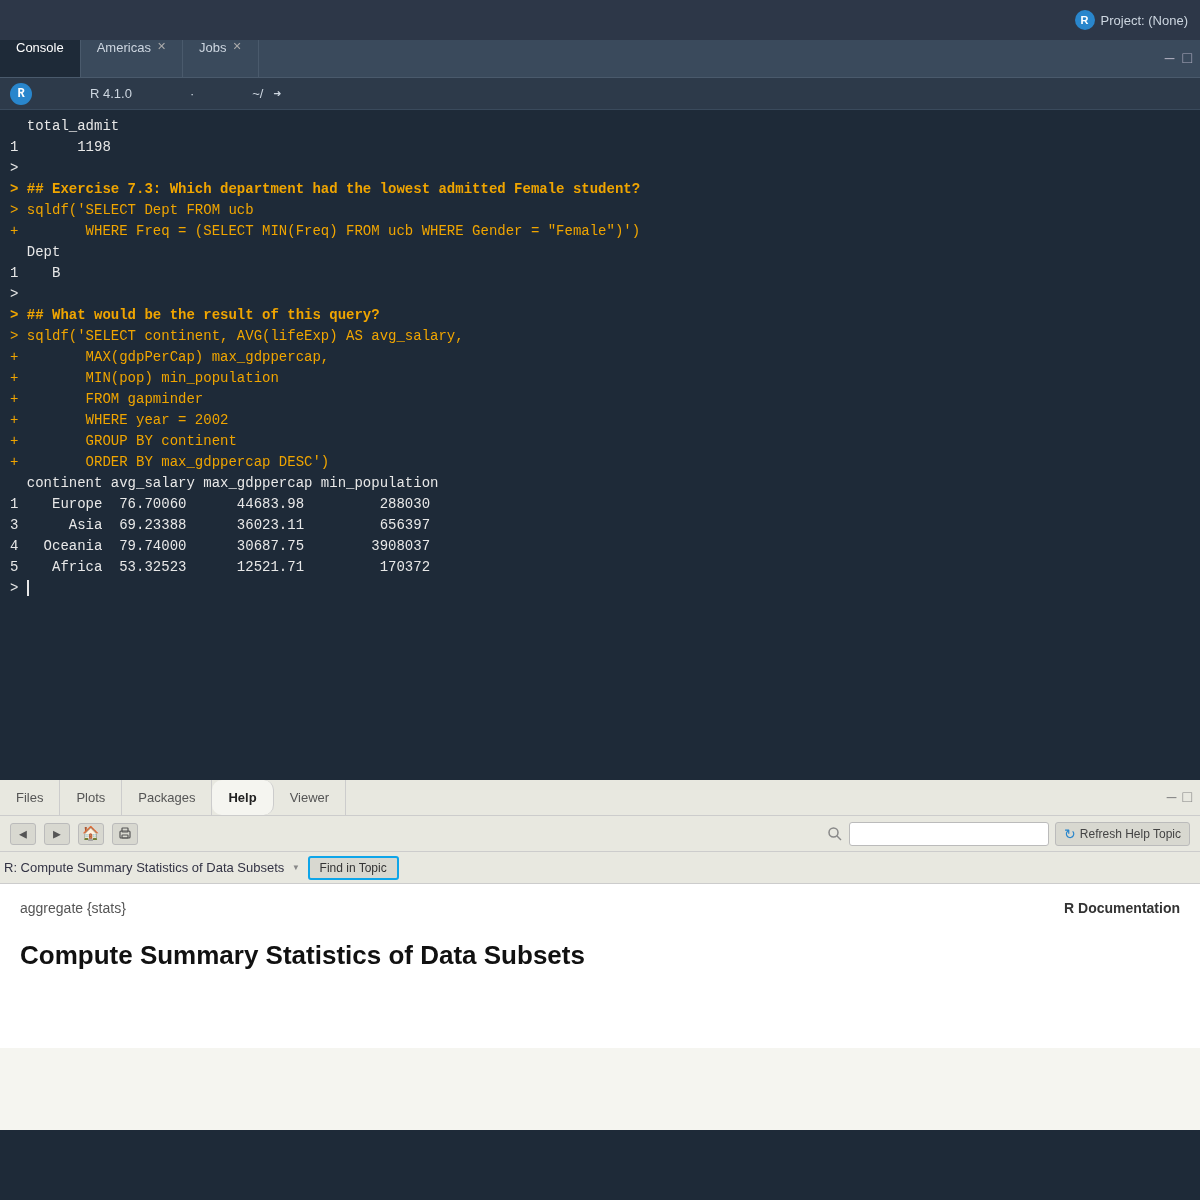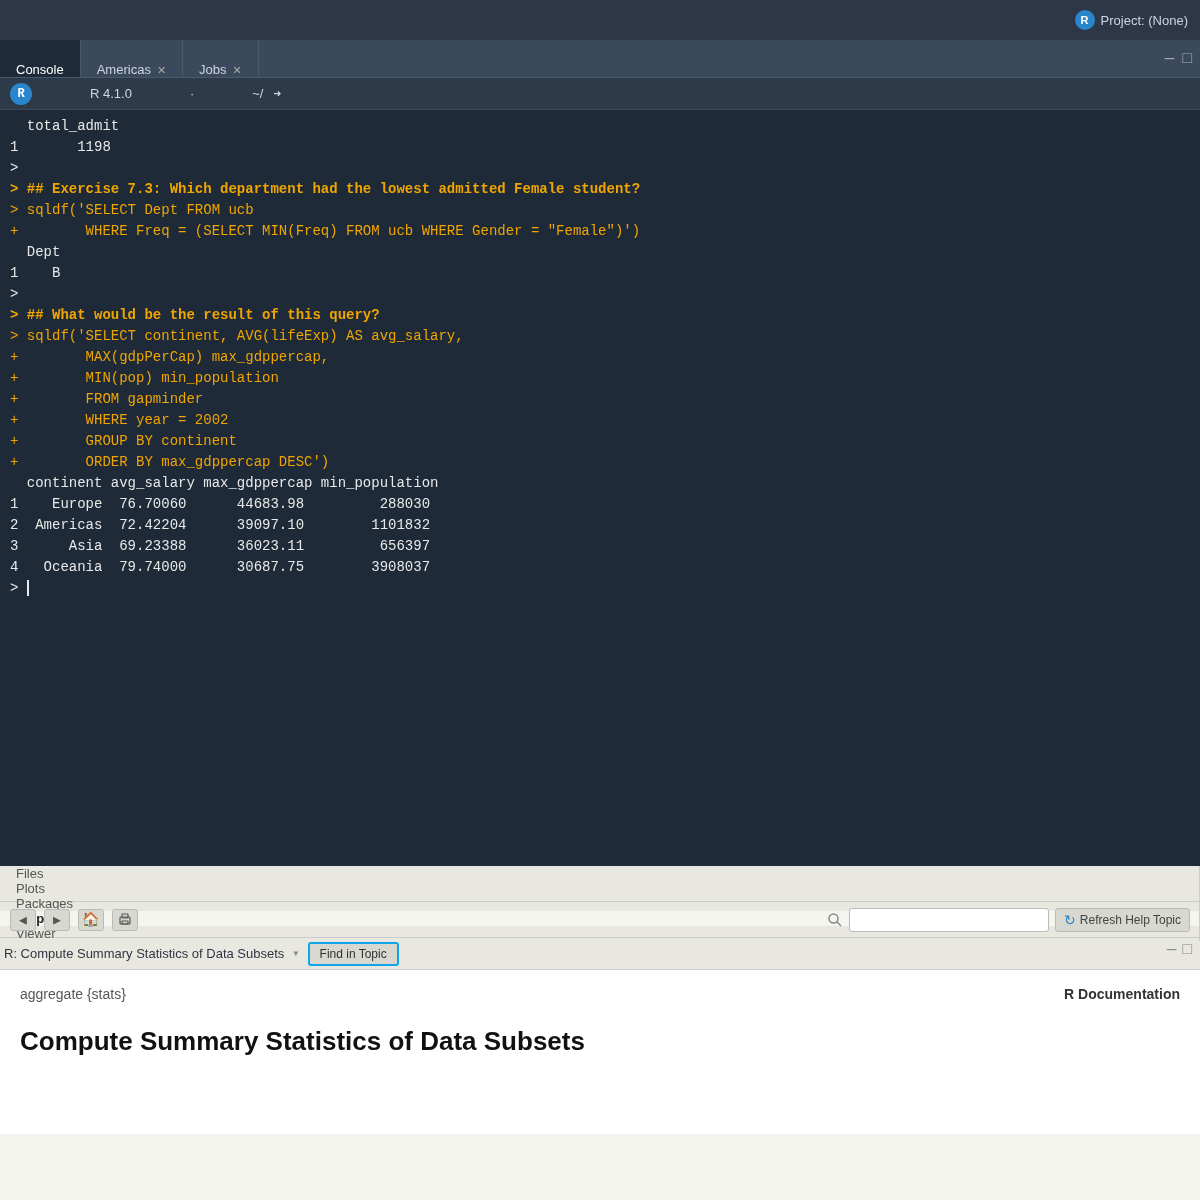--- a/index.html
+++ b/index.html
@@ -44,21 +44,21 @@
     
     .tab-bar {
       background: #3a4a5c;
       height: 38px;
       display: flex;
       align-items: stretch;
       border-bottom: 1px solid #4a5a6c;
     }
     .tab {
       display: flex;
-      align-items: flex-end;
+      align-items: flex-start;
       padding: 0 16px;
       font-family: Arial, sans-serif;
       font-size: 13px;
       color: #cdd6e0;
       cursor: pointer;
       gap: 6px;
       border-right: 1px solid #4a5a6c;
     }
     .tab.active {
       background: #1e2a38;
@@ -107,21 +107,21 @@
       margin-left: 48px;
     }
     .r-arrow {
       color: #cdd6e0;
       font-size: 13px;
     }
 
     
     .console-area {
       background: #1e2a38;
-      height: 756px;
+      height: 670px;
       overflow: hidden;
       padding: 6px 10px 6px 10px;
       position: relative;
     }
 
     .console-line {
       font-family: 'Courier New', monospace;
       font-size: 14px;
       line-height: 1.5;
       white-space: pre;
@@ -136,36 +136,36 @@
       background: #f5f5f0;
       height: 350px;
     }
 
     .bottom-tab-bar {
       background: #e8e8e0;
       height: 36px;
       display: flex;
       align-items: stretch;
       border-bottom: 1px solid #ccc;
-      flex-direction: column;
     }
     .bottom-tab {
       display: flex;
       align-items: center;
       padding: 0 16px;
       font-family: Arial, sans-serif;
       font-size: 13px;
       color: #555;
       cursor: pointer;
       border-right: 1px solid #ccc;
     }
     .bottom-tab.active {
       background: #f5f5f0;
       color: #222;
       font-weight: bold;
+      border-radius: 10px;
     }
     .bottom-tab-right {
       margin-left: auto;
       display: flex;
       align-items: center;
       padding-right: 8px;
       gap: 6px;
       color: #888;
     }
 
@@ -363,23 +363,23 @@
   <div class="console-line comment">&gt; ## What would be the result of this query?</div>
   <div class="console-line"><span class="code-orange">&gt; sqldf('SELECT continent, AVG(lifeExp) AS avg_salary,</span></div>
   <div class="console-line"><span class="code-orange">+        MAX(gdpPerCap) max_gdppercap,</span></div>
   <div class="console-line"><span class="code-orange">+        MIN(pop) min_population</span></div>
   <div class="console-line"><span class="code-orange">+        FROM gapminder</span></div>
   <div class="console-line"><span class="code-orange">+        WHERE year = 2002</span></div>
   <div class="console-line"><span class="code-orange">+        GROUP BY continent</span></div>
   <div class="console-line"><span class="code-orange">+        ORDER BY max_gdppercap DESC')</span></div>
   <div class="console-line result-white">  continent avg_salary max_gdppercap min_population</div>
   <div class="console-line result-white">1    Europe  76.70060      44683.98         288030</div>
-  <div class="console-line result-white">2  Americas  72.42204      39097.10        1101832</div>
   <div class="console-line result-white">3      Asia  69.23388      36023.11         656397</div>
   <div class="console-line result-white">4   Oceania  79.74000      30687.75        3908037</div>
+  <div class="console-line result-white">5    Africa  53.32523      12521.71         170372</div>
   <div class="console-line result-white">&gt; <span style="border-left: 2px solid #e8e8e8; animation: blink 1s step-end infinite;">​</span></div>
 </div>
 
 <div class="bottom-panel">
 
   <div class="bottom-tab-bar">
     <div class="bottom-tab">
       <span>Files</span>
     </div>
     <div class="bottom-tab">

